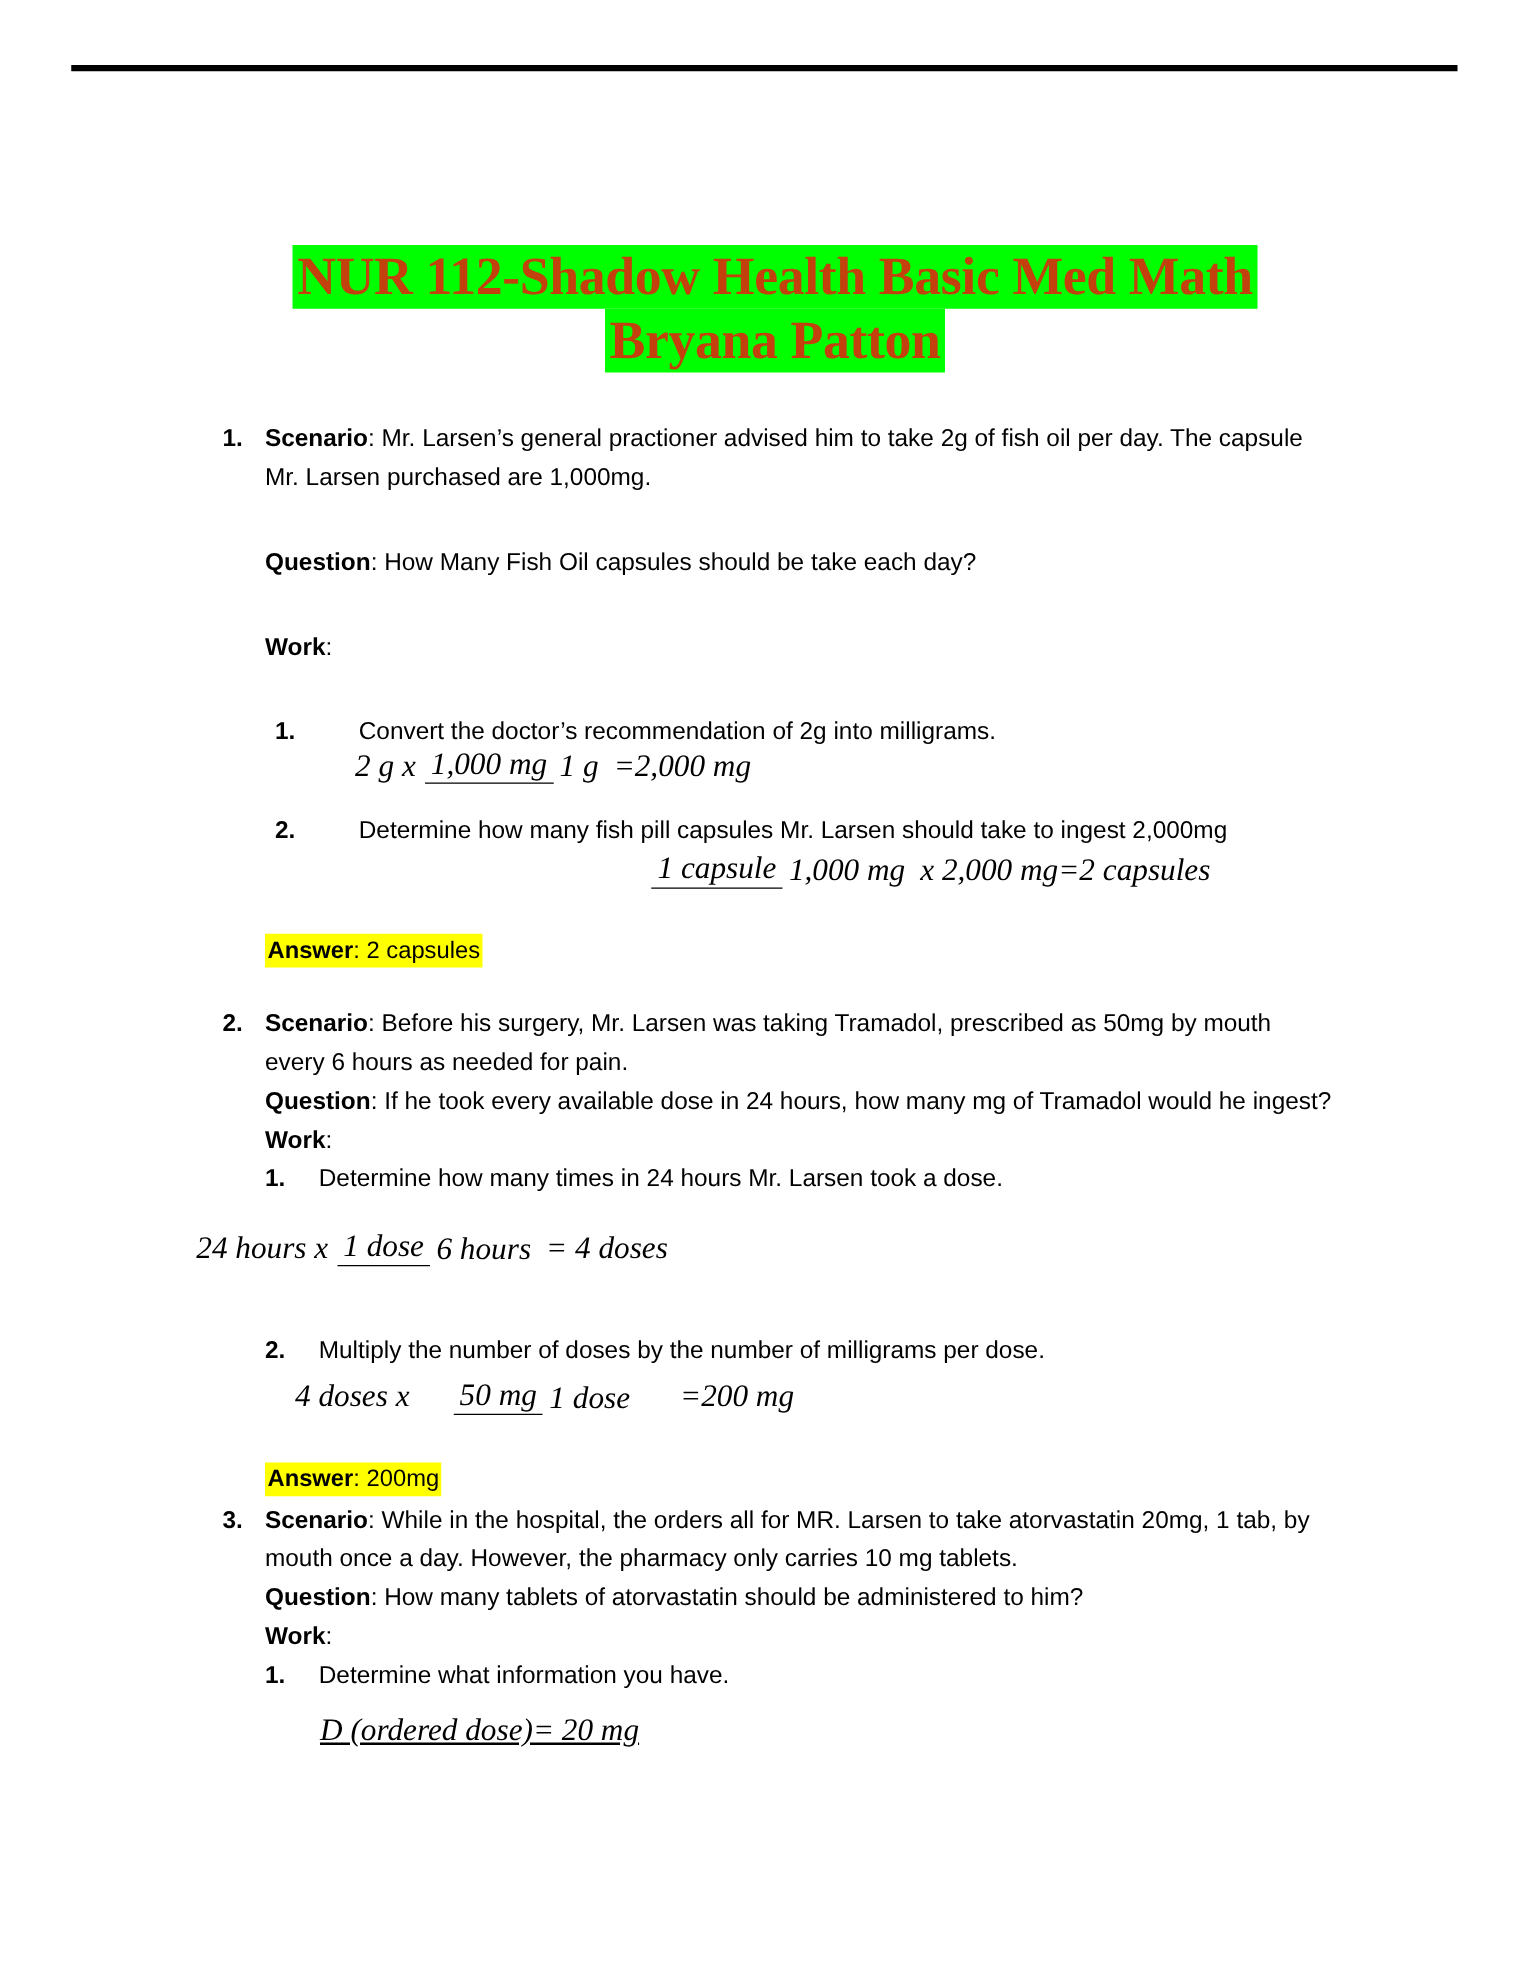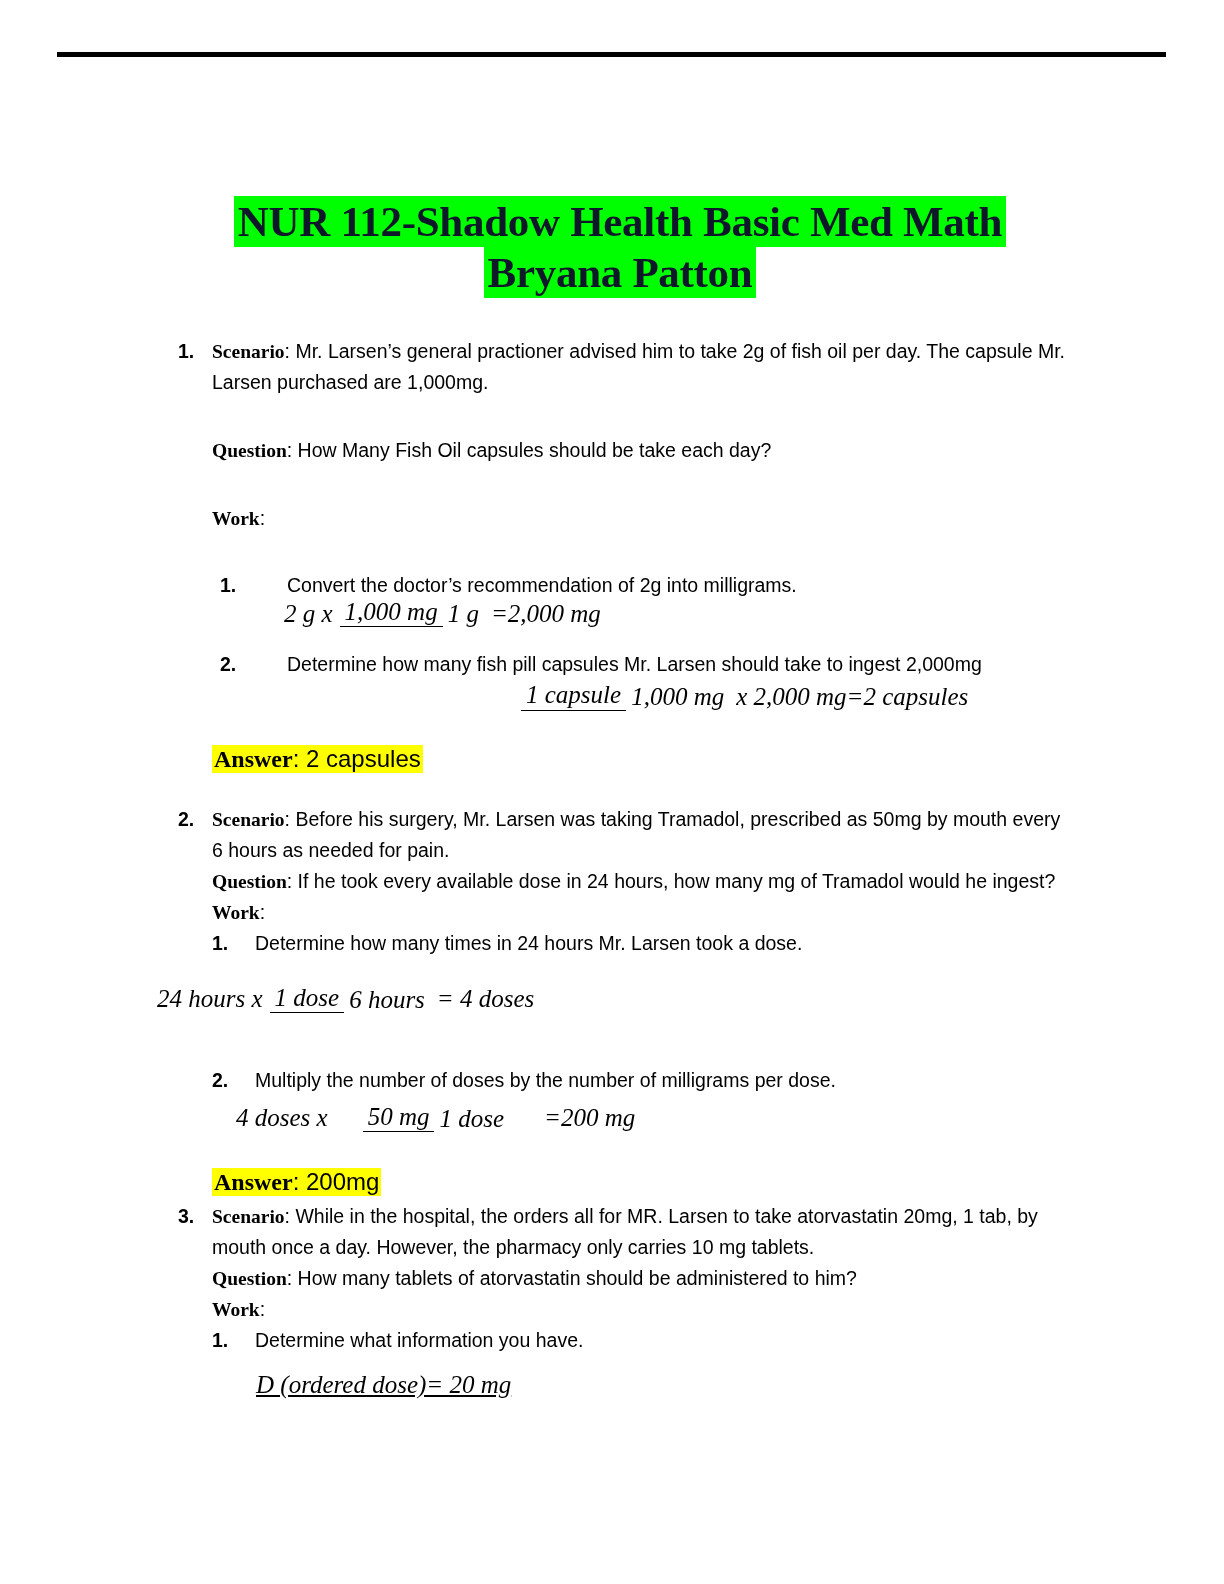--- a/index.html
+++ b/index.html
@@ -38,21 +38,21 @@
   .title-block {
     position: absolute;
     left: 180px;
     top: 196px;
     width: 880px;
     text-align: center;
     font-family: "Liberation Serif", "DejaVu Serif", serif;
     font-weight: bold;
     font-size: 43px;
     line-height: 51px;
-    color: #0f172a;
+    color: #c2410c;
     letter-spacing: -0.3px;
   }
   .title-line {
     display: inline-block;
     background: #00ff00;
     padding: 0 4px;
   }
 
   
   .content {
@@ -76,21 +76,21 @@
     left: 178px;
     top: 0;
     font-weight: bold;
     font-size: 19.5px;
   }
   .para {
     margin: 0;
   }
   .para.gap-before { margin-top: 37px; }
   .para.tight { margin-top: 0; }
-  b, .lbl { font-weight: bold; font-family: Liberation Serif, serif; }
+  b, .lbl { font-weight: bold; }
 
   
   .step {
     position: relative;
     padding-left: 75px;
     margin-top: 10px;
   }
   .step > .snum {
     position: absolute;
     left: 8px;
@@ -138,21 +138,21 @@
   .eq-r2 { position: relative; left: 300px; margin-top: 2px; }
   .eq-r3 { position: relative; left: -57px; margin-top: 26px; }
   .eq-r4 { position: relative; left: 22px; margin-top: 8px; gap: 28px; }
   .eq-r5 { position: relative; left: 42px; margin-top: 16px; text-decoration: underline; }
   .eq-r6 { position: relative; left: 43px; margin-top: 42px; }
 
   
   .answer {
     display: inline-block;
     background: #ffff00;
-    font-size: 24px;
+    font-size: 19px;
     line-height: 27px;
     padding: 0 2px;
   }
   .answer-row { margin-top: 30px; }
 
   .block-gap-1 { height: 26px; }
   .block-gap-2 { height: 14px; }
 </style>
 </head>
 <body>

